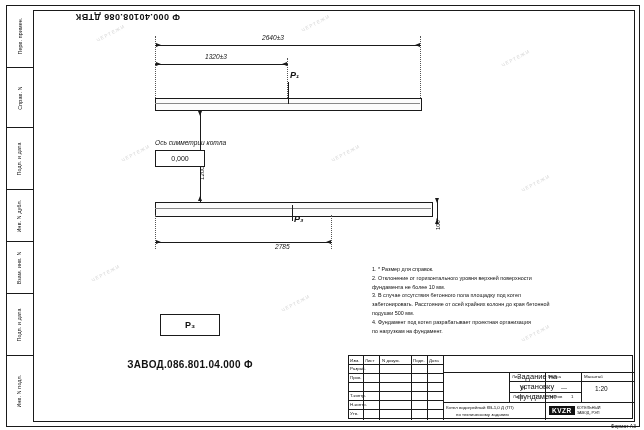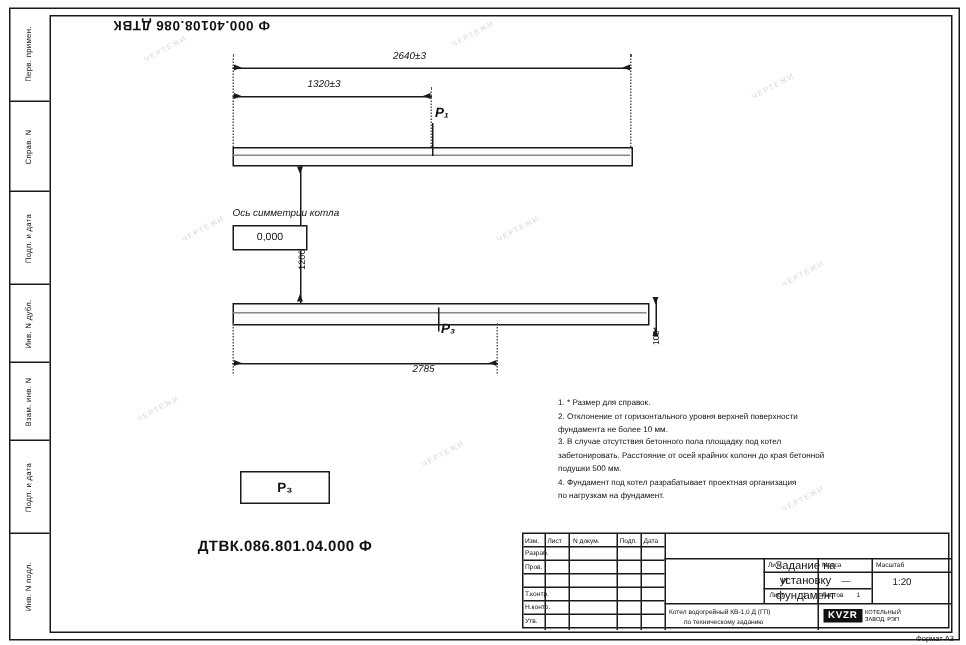--- a/index.html
+++ b/index.html
@@ -216,21 +216,21 @@
 
     <div class="kvzr" style="left:200px;top:50px;">
       <span class="logo">KVZR</span>
       <span style="font-size:3.8px;line-height:1.2;color:#111;">
         <span style="display:block">КОТЕЛЬНЫЙ</span>
         <span style="display:block">ЗАВОД, РЭП</span>
       </span>
     </div>
   </div>
 
-  <div class="tbcode">ДТВК.086.801.04.000   Ф</div>
+  <div class="tbcode">ЗАВОД.086.801.04.000   Ф</div>
   <div class="tbtitle" style="left:452px;top:372px;width:170px;">
     <div>Задание на</div>
     <div>установку</div>
     <div>фундамент</div>
   </div>
 
   <div class="format">Формат A3</div>
 
   <div class="wm" style="left:95px;top:30px;">ЧЕРТЕЖИ</div>
   <div class="wm" style="left:300px;top:20px;">ЧЕРТЕЖИ</div>

